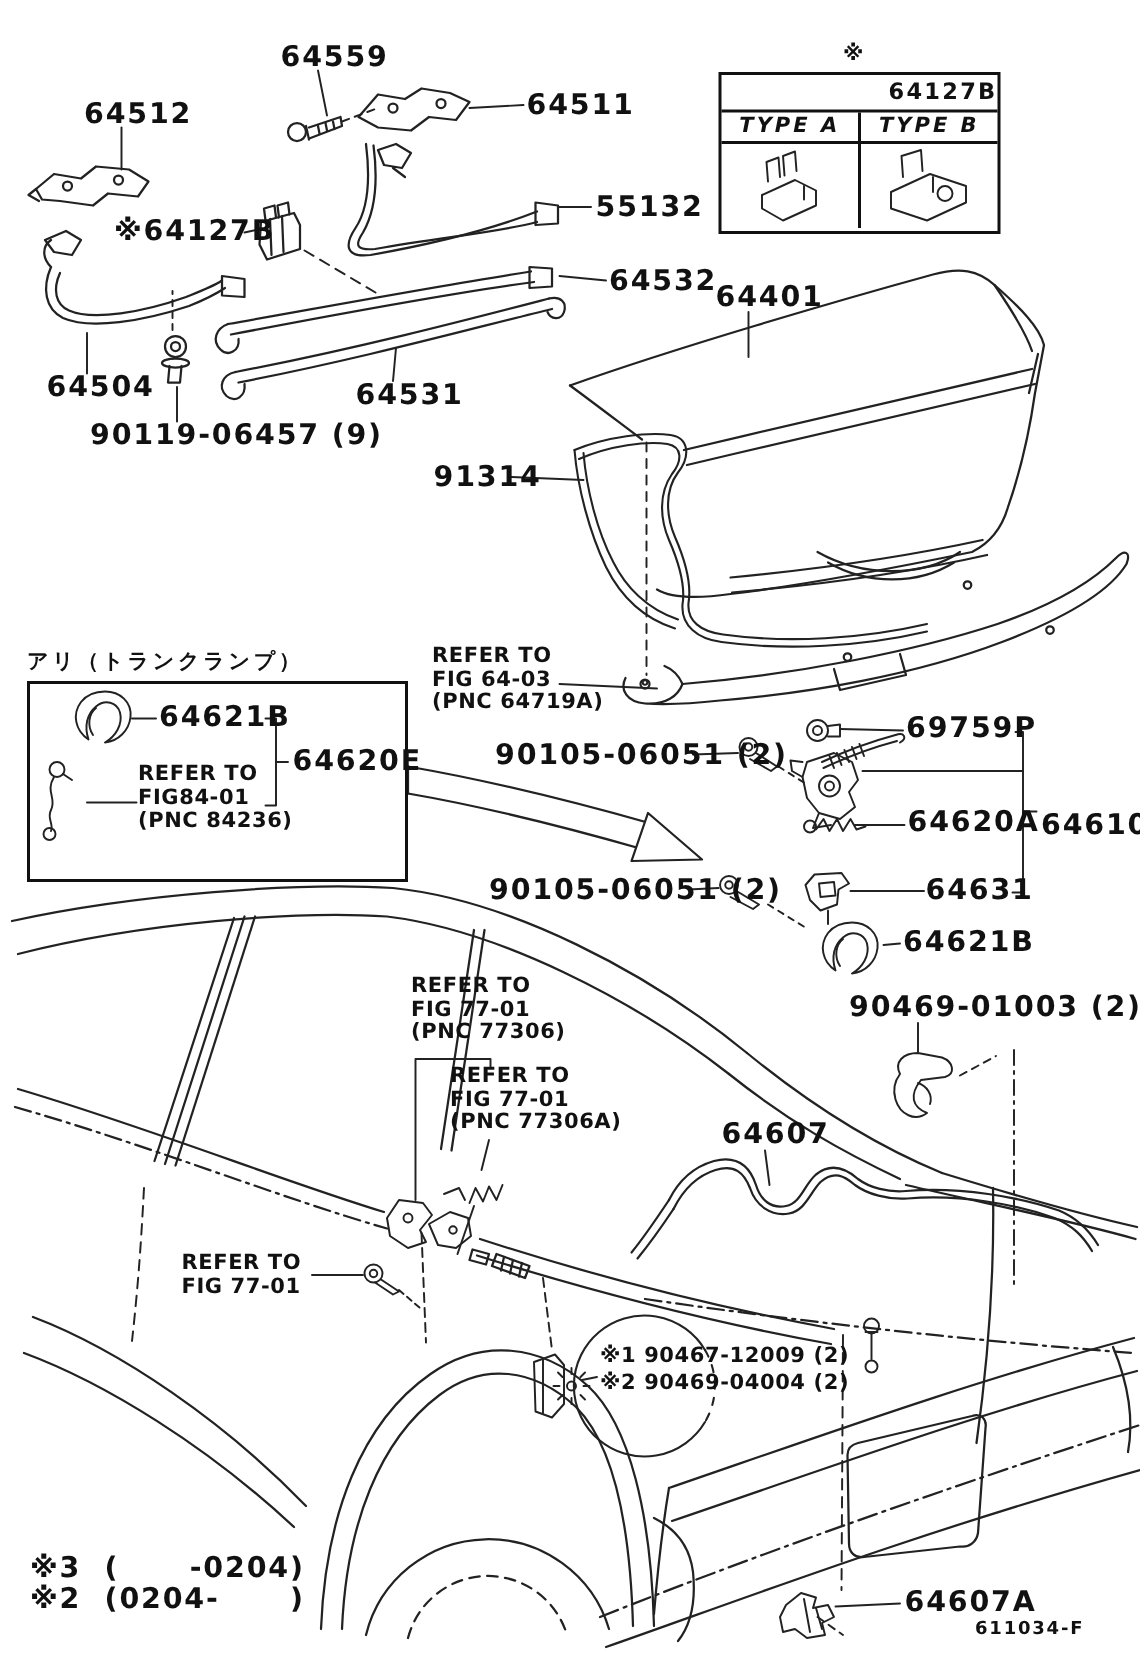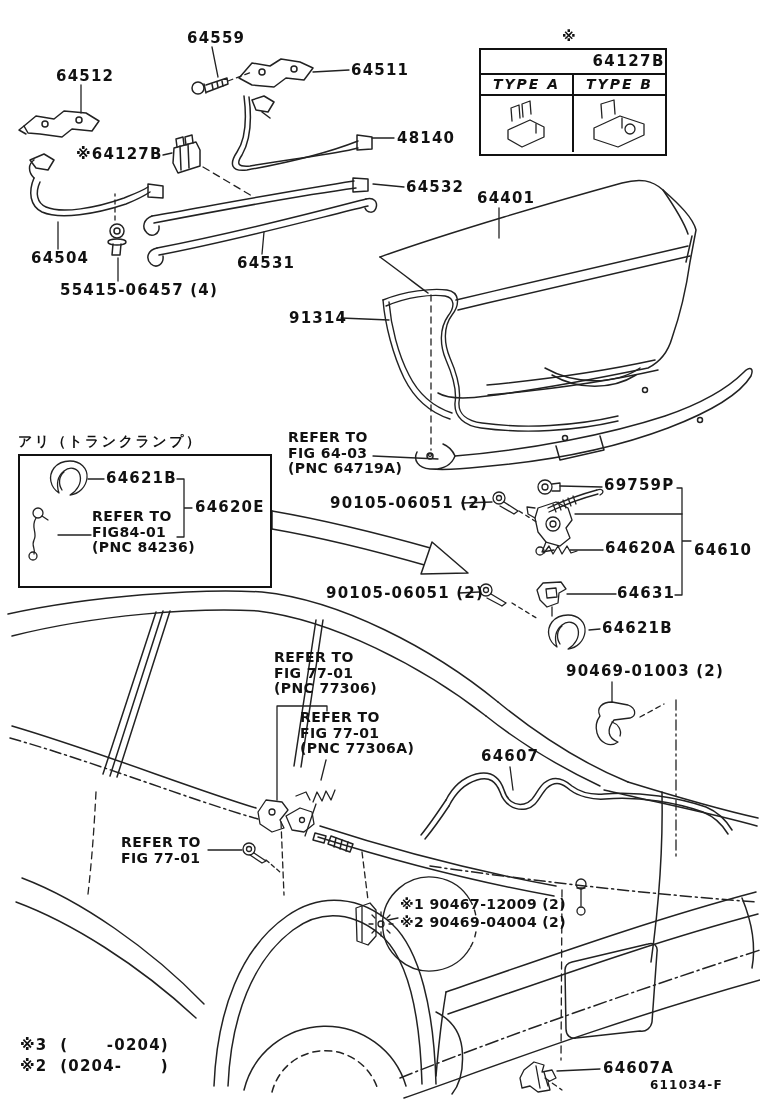--- a/index.html
+++ b/index.html
@@ -3,21 +3,21 @@
 <meta charset="utf-8">
 <style>
   html,body{margin:0;padding:0;background:#e8e8e8;}
   .canvas{
     position:relative;width:760px;height:1112px;margin:0 auto;
     background:#ffffff;overflow:hidden;
     font-family:"DejaVu Sans","Liberation Sans",sans-serif;color:#111;
   }
   .canvas svg{position:absolute;left:0;top:0;}
   .lbl{
-    position:absolute;font-size:15px;font-weight:700;letter-spacing:1.2px;
+    position:absolute;font-size:19px;font-weight:700;letter-spacing:1.2px;
     white-space:pre;line-height:16px;color:#111;
   }
   .lbl.small{font-size:14px;letter-spacing:0.4px;}
   .lbl.multi{white-space:pre-line;line-height:15.5px;}
   .lbl.jp{font-size:14px;letter-spacing:2.5px;}
   .lbl.marker{font-size:14px;}
   .callout-box{
     position:absolute;left:18px;top:454px;width:250px;height:130px;
     border:2.5px solid #111;background:transparent;
   }
@@ -331,27 +331,27 @@
     <path d="M 266,860 L 280,872" stroke-dasharray="4 3"></path>
     <path d="M 281,822 L 284,895" stroke-dasharray="6 4"></path>
     <path d="M 362,852 L 368,900" stroke-dasharray="6 4"></path>
     <path d="M 545,1078 L 562,1090" stroke-dasharray="5 4"></path>
   </g>
 </svg>
 
 <div class="lbl" style="left:187px;top:30px">64559</div>
 <div class="lbl" style="left:56px;top:68px">64512</div>
 <div class="lbl" style="left:351px;top:62px">64511</div>
-<div class="lbl" style="left:397px;top:130px">48140</div>
+<div class="lbl" style="left:397px;top:130px">55132</div>
 <div class="lbl" style="left:76px;top:146px">※64127B</div>
 <div class="lbl" style="left:406px;top:179px">64532</div>
 <div class="lbl" style="left:477px;top:190px">64401</div>
 <div class="lbl" style="left:31px;top:250px">64504</div>
 <div class="lbl" style="left:237px;top:255px">64531</div>
-<div class="lbl" style="left:60px;top:282px">55415-06457 (4)</div>
+<div class="lbl" style="left:60px;top:282px">90119-06457 (9)</div>
 <div class="lbl" style="left:289px;top:310px">91314</div>
 <div class="lbl small multi" style="left:288px;top:430px">REFER TO
 FIG 64-03
 (PNC 64719A)</div>
 <div class="lbl" style="left:330px;top:495px">90105-06051 (2)</div>
 <div class="lbl" style="left:604px;top:477px">69759P</div>
 <div class="lbl" style="left:605px;top:540px">64620A</div>
 <div class="lbl" style="left:694px;top:542px">64610</div>
 <div class="lbl" style="left:326px;top:585px">90105-06051 (2)</div>
 <div class="lbl" style="left:617px;top:585px">64631</div>

